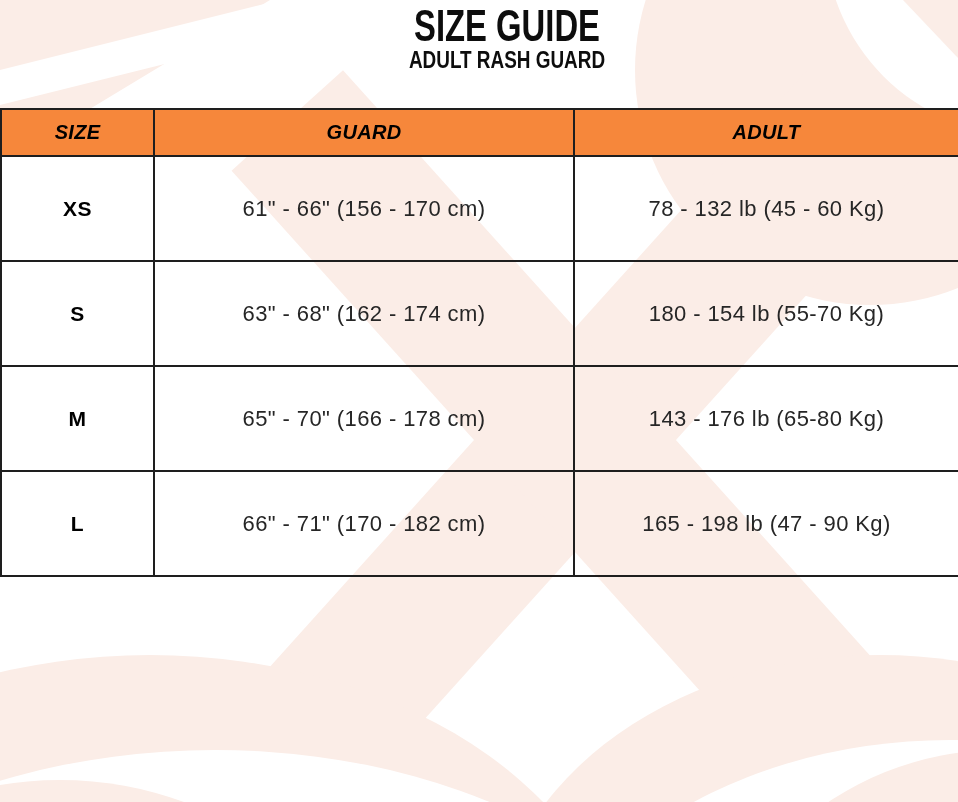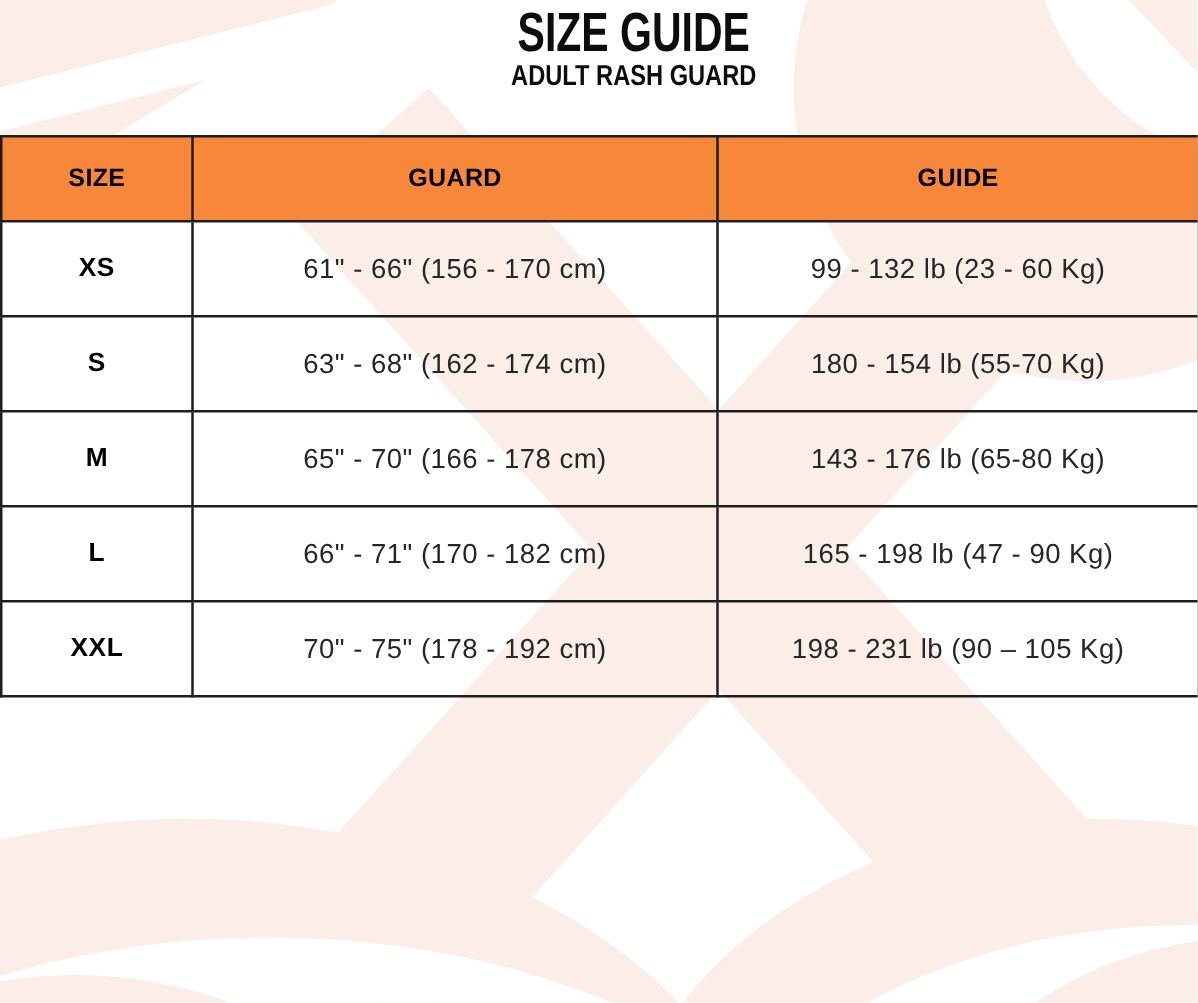--- a/index.html
+++ b/index.html
@@ -33,27 +33,27 @@
     position: absolute; top: 108px; left: 0;
     width: 958px; z-index: 1;
     border-collapse: collapse; table-layout: fixed;
     background: transparent;
   }
   .size-table th, .size-table td {
     border: 2px solid #1e1e1e;
     text-align: center; vertical-align: middle;
     padding: 0; background: transparent;
   }
-  .size-table thead tr { height: 68px; }
+  .size-table thead tr { height: 47px; font-style: italic; }
   .size-table thead th {
     background: #F6873B;
     font-size: 20px; font-weight: 800; color: #000;
     letter-spacing: 0.3px;
   }
-  .size-table tbody tr { height: 76px; }
+  .size-table tbody tr { height: 105px; }
   td.size-cell { font-size: 21px; font-weight: 800; color: #000; letter-spacing: 0.5px; }
   td.val-cell  { font-size: 22px; font-weight: 500; color: #262626; letter-spacing: 0.4px; }
 </style>
 </head>
 <body>
 
 <svg class="watermark" width="958" height="802" viewBox="0 0 958 802" xmlns="http://www.w3.org/2000/svg">
   <g>
 
     <polygon points="0,0 270,0 55,130 0,130" fill="#FBEDE7"></polygon>
@@ -84,43 +84,38 @@
 <table class="size-table">
   <colgroup>
     <col style="width:153px">
       <col style="width:420px">
       <col style="width:385px">
   </colgroup>
   <thead>
     <tr>
       <th>SIZE</th>
       <th>GUARD</th>
-      <th>GUIDE</th>
+      <th>ADULT</th>
     </tr>
   </thead>
   <tbody>
     <tr>
       <td class="size-cell">XS</td>
       <td class="val-cell">61" - 66" (156 - 170 cm)</td>
-      <td class="val-cell">99 - 132 lb (23 - 60 Kg)</td>
+      <td class="val-cell">78 - 132 lb (45 - 60 Kg)</td>
     </tr>
     <tr>
       <td class="size-cell">S</td>
       <td class="val-cell">63" - 68" (162 - 174 cm)</td>
       <td class="val-cell">180 - 154 lb (55-70 Kg)</td>
     </tr>
     <tr>
       <td class="size-cell">M</td>
       <td class="val-cell">65" - 70" (166 - 178 cm)</td>
       <td class="val-cell">143 - 176 lb (65-80 Kg)</td>
     </tr>
     <tr>
       <td class="size-cell">L</td>
       <td class="val-cell">66" - 71" (170 - 182 cm)</td>
       <td class="val-cell">165 - 198 lb (47 - 90 Kg)</td>
     </tr>
-    <tr>
-      <td class="size-cell">XXL</td>
-      <td class="val-cell">70" - 75" (178 - 192 cm)</td>
-      <td class="val-cell">198 - 231 lb (90 – 105 Kg)</td>
-    </tr>
   </tbody>
 </table>
 
 </body></html>

